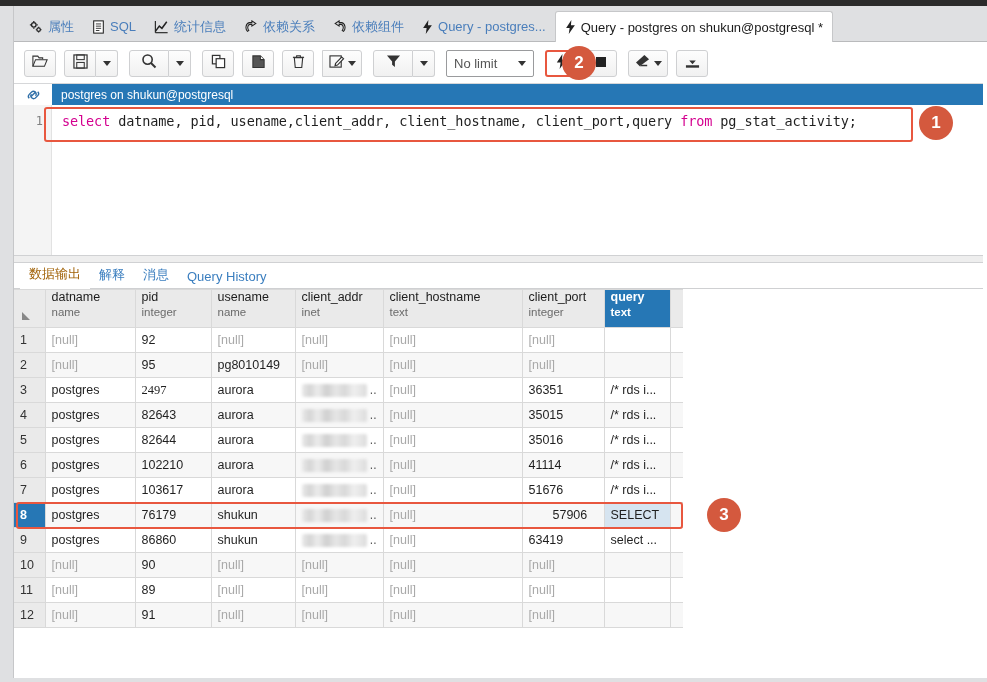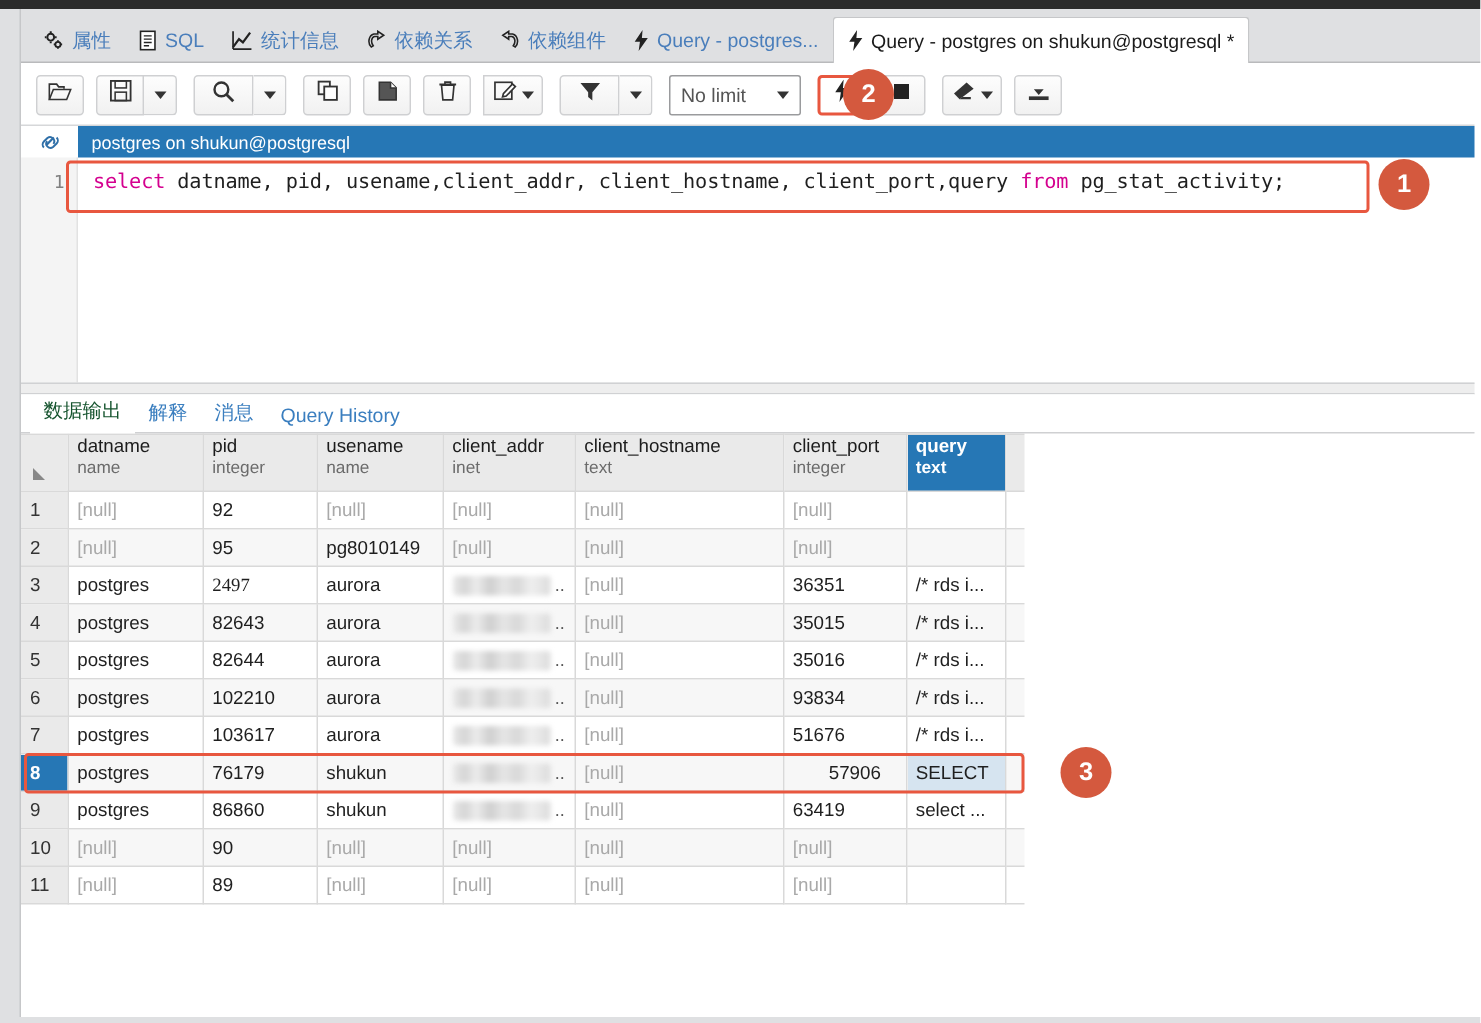--- a/index.html
+++ b/index.html
@@ -181,21 +181,21 @@
     border-bottom: 1px solid #cfd0d2;
     padding-left: 6px;
     background: #ffffff;
   }
   .rtab {
     font-size: 13px; color: #3a7ebf;
     padding: 0 9px 4px 9px;
     cursor: default;
   }
   .rtab.active {
-    color: #14532d;
+    color: #a16207;
     border-bottom: 2px solid #ffffff;
     position: relative; top: 1px;
   }
 
   table.grid {
     border-collapse: collapse;
     table-layout: fixed;
     font-size: 12.5px;
     color: #1f1f1f;
   }
@@ -662,21 +662,21 @@
             <td style="width: 90px;">postgres</td>
             <td class="num" style="width: 76px;">102210</td>
             <td style="width: 84px;">aurora</td>
             <td style="width: 88px;">
               <div class="blurwrap">
                 <div class="blurcell"></div>
                 <span class="blurdots">..</span>
               </div>
             </td>
             <td style="width: 139px;"><span class="nullv">[null]</span></td>
-            <td class="num" style="width: 82px;">93834</td>
+            <td class="num" style="width: 82px;">41114</td>
             <td style="width: 66px;">/* rds i...</td>
             <td style="border-right: none;"></td>
           </tr>
           <tr>
             <td class="rownum">7</td>
             <td style="width: 90px;">postgres</td>
             <td class="num" style="width: 76px;">103617</td>
             <td style="width: 84px;">aurora</td>
             <td style="width: 88px;">
               <div class="blurwrap">
@@ -736,20 +736,31 @@
             <td class="rownum">11</td>
             <td style="width: 90px;"><span class="nullv">[null]</span></td>
             <td class="num" style="width: 76px; margin-left: 34px;">89</td>
             <td style="width: 84px;"><span class="nullv">[null]</span></td>
             <td style="width: 88px;"><span class="nullv">[null]</span></td>
             <td style="width: 139px;"><span class="nullv">[null]</span></td>
             <td class="num" style="width: 82px;"><span class="nullv">[null]</span></td>
             <td style="width: 66px;"></td>
             <td style="border-right: none;"></td>
           </tr>
+          <tr>
+            <td class="rownum">12</td>
+            <td style="width: 90px;"><span class="nullv">[null]</span></td>
+            <td class="num" style="width: 76px;">91</td>
+            <td style="width: 84px;"><span class="nullv">[null]</span></td>
+            <td style="width: 88px;"><span class="nullv">[null]</span></td>
+            <td style="width: 139px;"><span class="nullv">[null]</span></td>
+            <td class="num" style="width: 82px;"><span class="nullv">[null]</span></td>
+            <td style="width: 66px;"></td>
+            <td style="border-right: none;"></td>
+          </tr>
         </tbody>
     </table>
   </div>
 
   <div class="anno-box" style="left:44px; top:107px; width:869px; height:35px;"></div>
   <div class="anno-badge" style="left:919px; top:106px;">
       <span>1</span>
     </div>
 
   <div class="anno-badge" style="left:562px; top:46px;">

